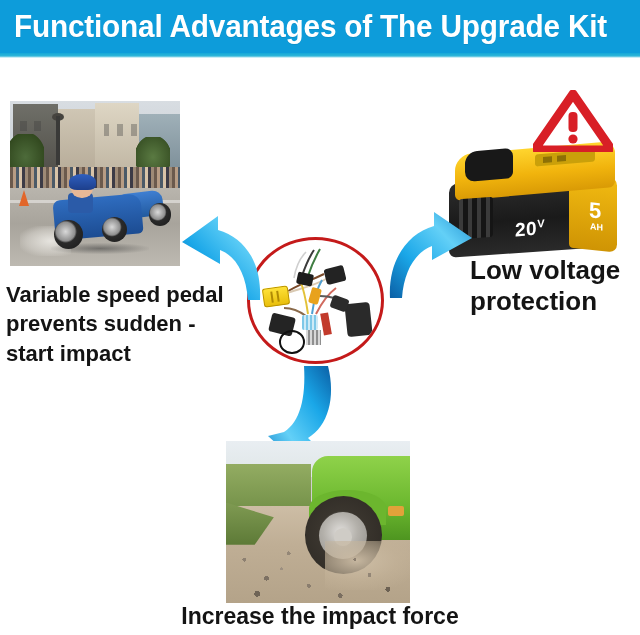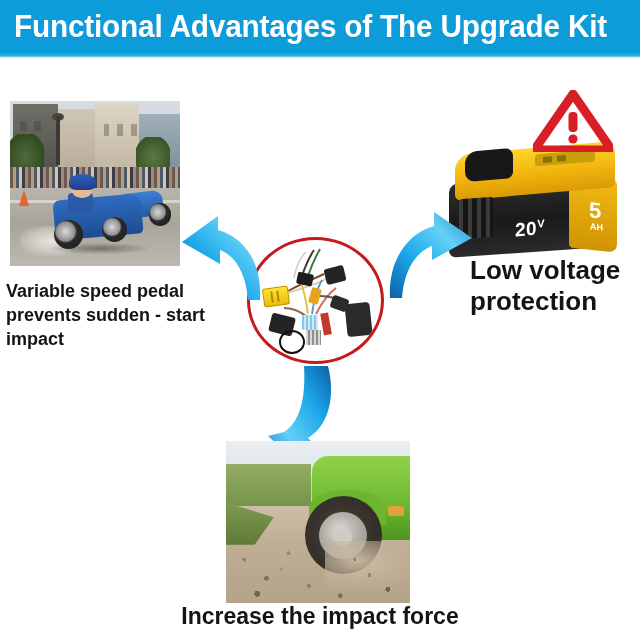--- a/index.html
+++ b/index.html
@@ -198,21 +198,21 @@
     background:repeating-linear-gradient(90deg,#d8d8d8 0,#d8d8d8 2px,#8f8f8f 2px,#8f8f8f 4px);}
   .w-ring{left:22%;top:74%;width:17%;height:17%;border:2px solid #111;border-radius:50%;}
   .w-red{left:55%;top:60%;width:6%;height:18%;background:#c23a2c;transform:rotate(-10deg);}
 
   
   .txt{
     position:absolute;
     font-family:"Liberation Sans Narrow","Liberation Sans",sans-serif;
     font-weight:bold;color:#141414;
   }
-  .txt-left{left:6px;top:280px;width:232px;font-size:18px;line-height:1.33;}
+  .txt-left{left:6px;top:280px;width:232px;font-size:22px;line-height:1.33;}
   .txt-right{left:470px;top:255px;width:168px;font-size:26px;line-height:1.18;}
   .txt-bottom{left:0px;top:603px;width:640px;text-align:center;font-size:23px;}
 
   svg{display:block;}
 </style>
 </head>
 <body>
 
 <div class="stage">
 

